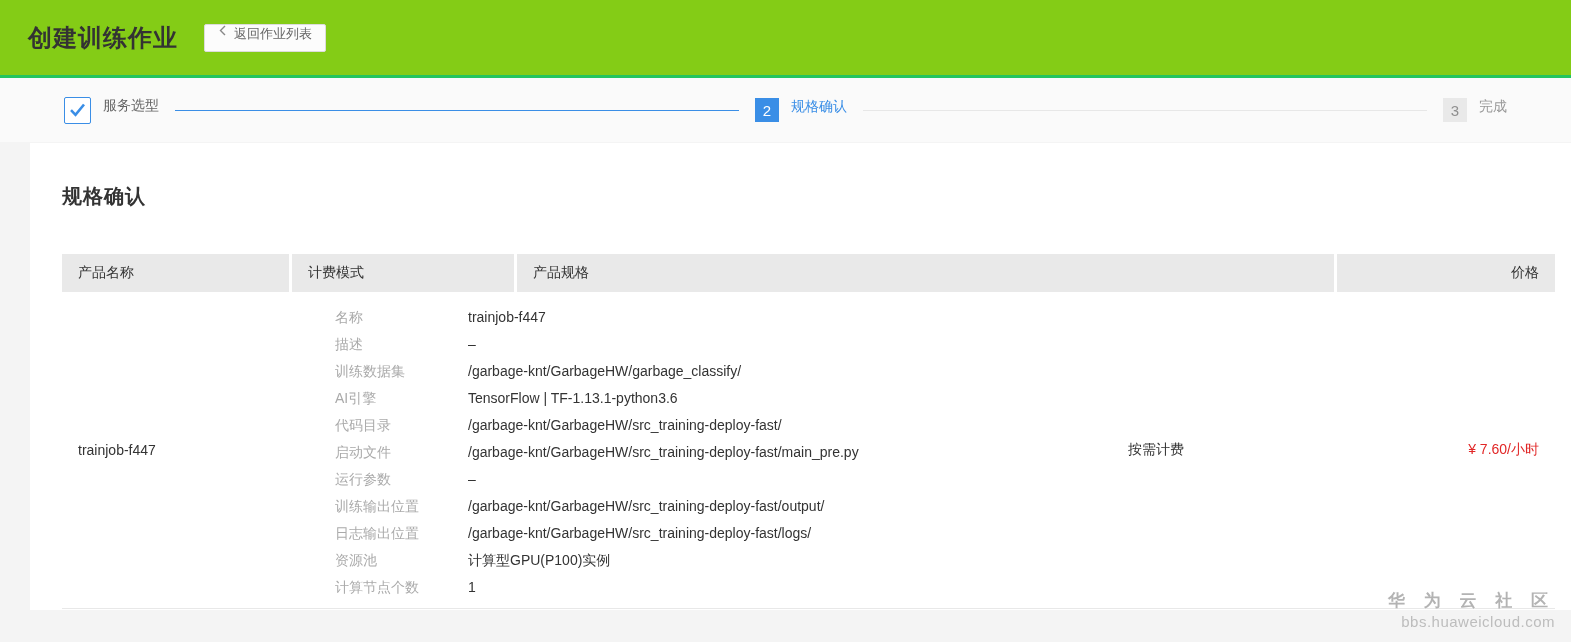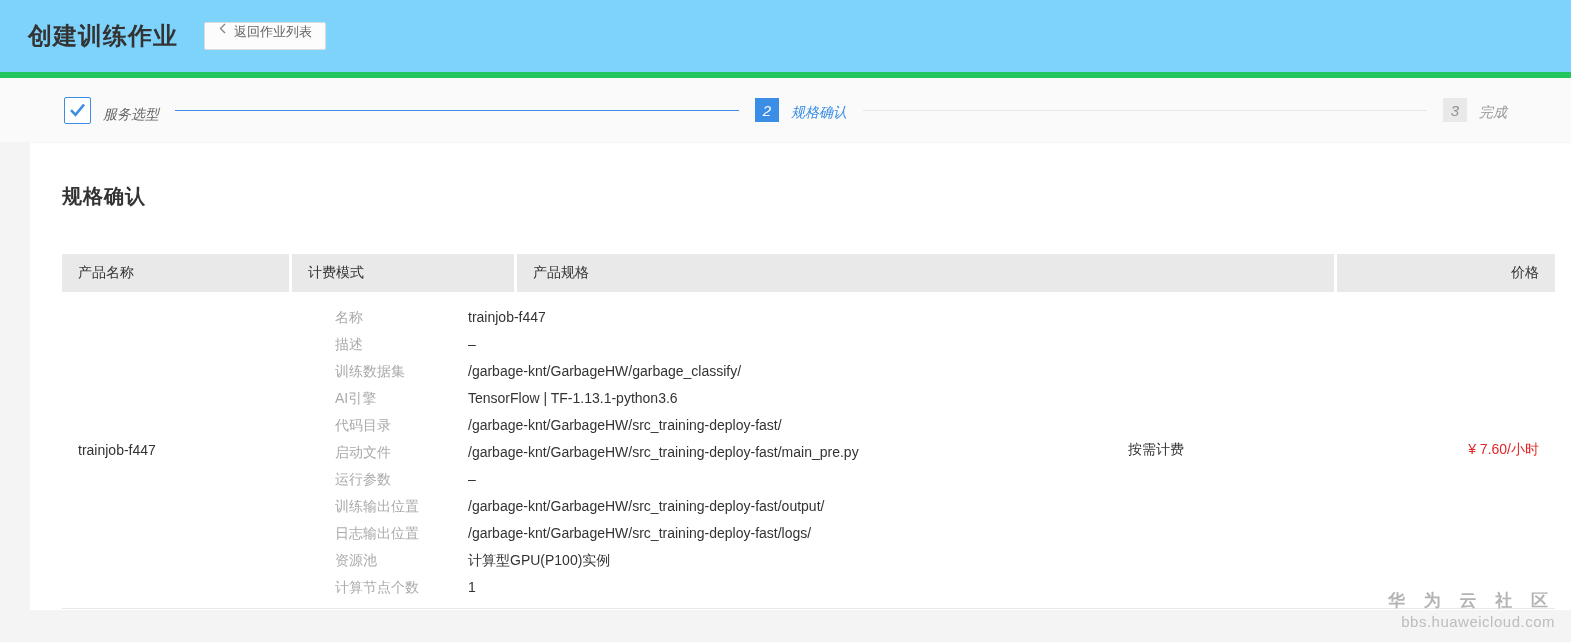--- a/index.html
+++ b/index.html
@@ -8,22 +8,22 @@
     font-family: "Liberation Sans", "DejaVu Sans", sans-serif;
     background: #f4f4f4;
     color: #333;
     position: relative;
     overflow: hidden;
   }
 
   
   .topbar {
     height: 78px;
-    background: #7dd3fc;
-    border-bottom: 6px solid #22c55e;
+    background: #84cc16;
+    border-bottom: 3px solid #22c55e;
     display: flex;
     align-items: center;
     padding-left: 28px;
   }
   .page-title { font-size: 24px; font-weight: 600; color: #333; letter-spacing: 1px; }
   .back-btn {
     margin-left: 26px;
     height: 28px;
     padding: 0 13px;
     border: 1px solid #dcdcdc;
@@ -39,21 +39,21 @@
   }
 
   
   .stepper {
     height: 64px;
     background: #fafafa;
     display: flex;
     align-items: center;
     padding: 0 64px;
   }
-  .step { display: flex; align-items: flex-end; flex: none; font-style: italic; }
+  .step { display: flex; align-items: flex-start; flex: none; }
   .step-check {
     width: 27px; height: 27px;
     border: 1px solid #3a8ee6;
     border-radius: 2px;
     background: #fff;
     display: flex; align-items: center; justify-content: center;
   }
   .step-badge {
     width: 24px; height: 24px;
     display: flex; align-items: center; justify-content: center;

